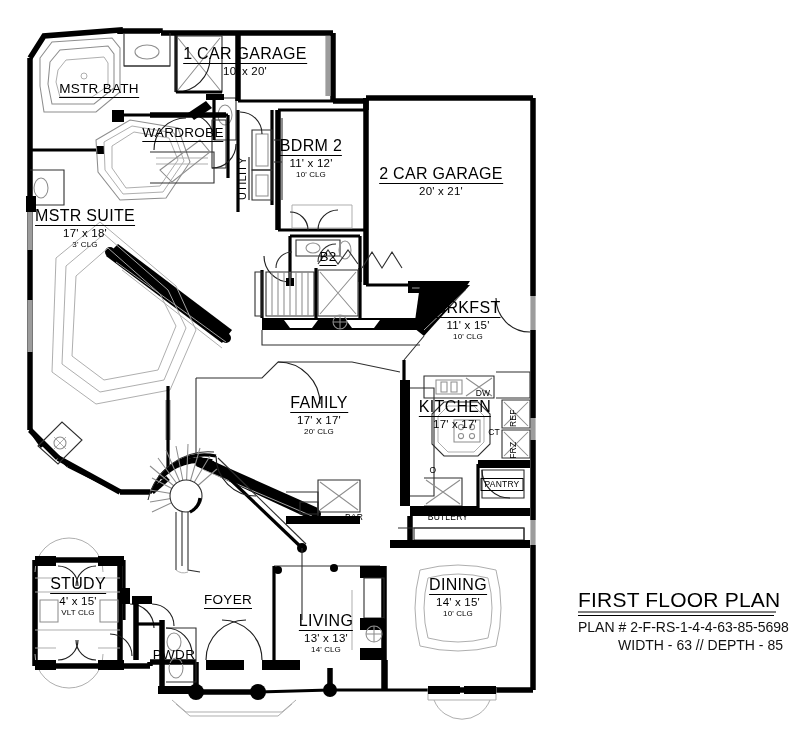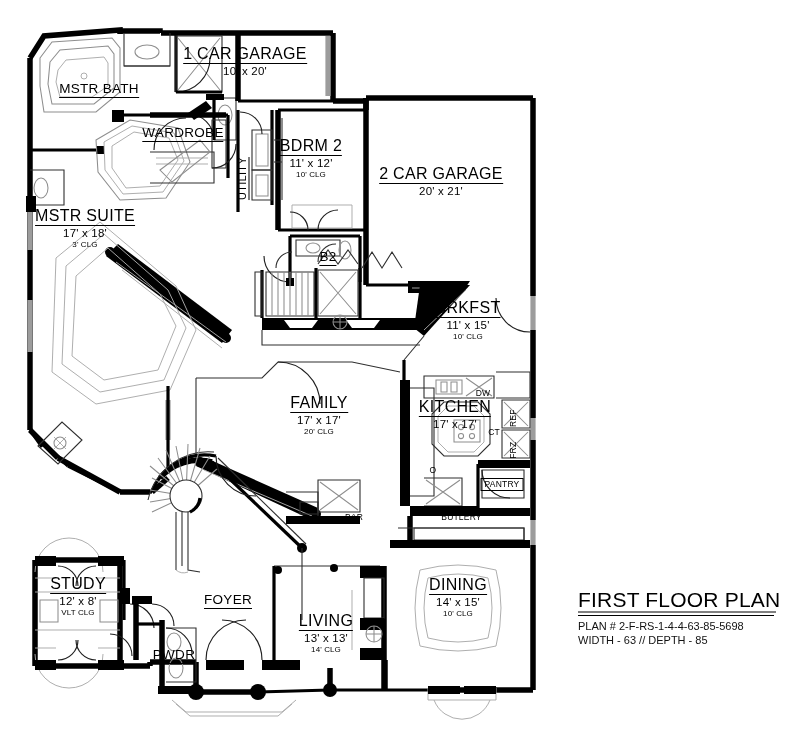--- a/index.html
+++ b/index.html
@@ -21,21 +21,21 @@
   .rm-dim{font-size:11.5px;margin-top:2px;text-align:center;}
   .rm-clg{font-size:8px;margin-top:1px;letter-spacing:.1px;}
   .tag{font-size:8.5px;letter-spacing:.2px;}
   .tag.bx{border:1.1px solid #000;padding:1px 3px;}
   .vert{transform:translateX(-50%) rotate(-90deg);transform-origin:50% 50%;}
 
   
   #titleblock{position:absolute;left:578px;top:588px;width:205px;}
   #tb-title{font-size:21px;letter-spacing:.2px;color:#000000;white-space:nowrap;}
   #tb-rule{height:1px;background:#000;margin:3px 0 3px 0;width:196px;}
-  .tb-line{font-size:11px;line-height:1.28;white-space:nowrap;color:#111;}
+  .tb-line{font-size:14px;line-height:1.28;white-space:nowrap;color:#111;text-align:right;}
 </style>
 </head>
 <body>
 
 <div id="plan-root">
 
   <svg id="floorplan" viewBox="0 0 789 739">
     <defs>
       <style>
         .w   { fill:#000; }                                   /* poche / thick wall */
@@ -474,21 +474,21 @@
     <div class="rm-clg">20' CLG</div>
   </div>
 
   <div class="lbl" style="left:455px;top:399px;">
     <div class="rm-name">KITCHEN</div>
     <div class="rm-dim">17' x 17'</div>
   </div>
 
   <div class="lbl" style="left:78px;top:576px;">
     <div class="rm-name">STUDY</div>
-    <div class="rm-dim">12' x 8'</div>
+    <div class="rm-dim">4' x 15'</div>
     <div class="rm-clg">VLT CLG</div>
   </div>
 
   <div class="lbl" style="left:228px;top:593px;">
     <div class="rm-name sm">FOYER</div>
   </div>
 
   <div class="lbl" style="left:174px;top:648px;">
     <div class="rm-name sm">PWDR</div>
   </div>
@@ -505,21 +505,21 @@
     <div class="rm-clg">10' CLG</div>
   </div>
 
   <div class="lbl tag" style="left:483px;top:389px;">DW</div>
   <div class="lbl tag" style="left:494px;top:428px;">CT</div>
   <div class="lbl tag vert" style="left:513px;top:414px;">REF</div>
   <div class="lbl tag vert" style="left:513px;top:446px;">FRZ</div>
   <div class="lbl tag bx" style="left:502px;top:478px;">PANTRY</div>
   <div class="lbl tag" style="left:433px;top:466px;">O</div>
   <div class="lbl tag" style="left:354px;top:513px;">BAR</div>
-  <div class="lbl tag" style="left:448px;top:513px;padding-left:27px;">BUTLERY</div>
+  <div class="lbl tag" style="left:448px;top:513px;">BUTLERY</div>
 
   <div id="titleblock">
     <div id="tb-title">FIRST FLOOR PLAN</div>
     <div id="tb-rule"></div>
     <div class="tb-line">PLAN # 2-F-RS-1-4-4-63-85-5698</div>
     <div class="tb-line">WIDTH - 63 // DEPTH - 85</div>
   </div>
 
 </div>
 

